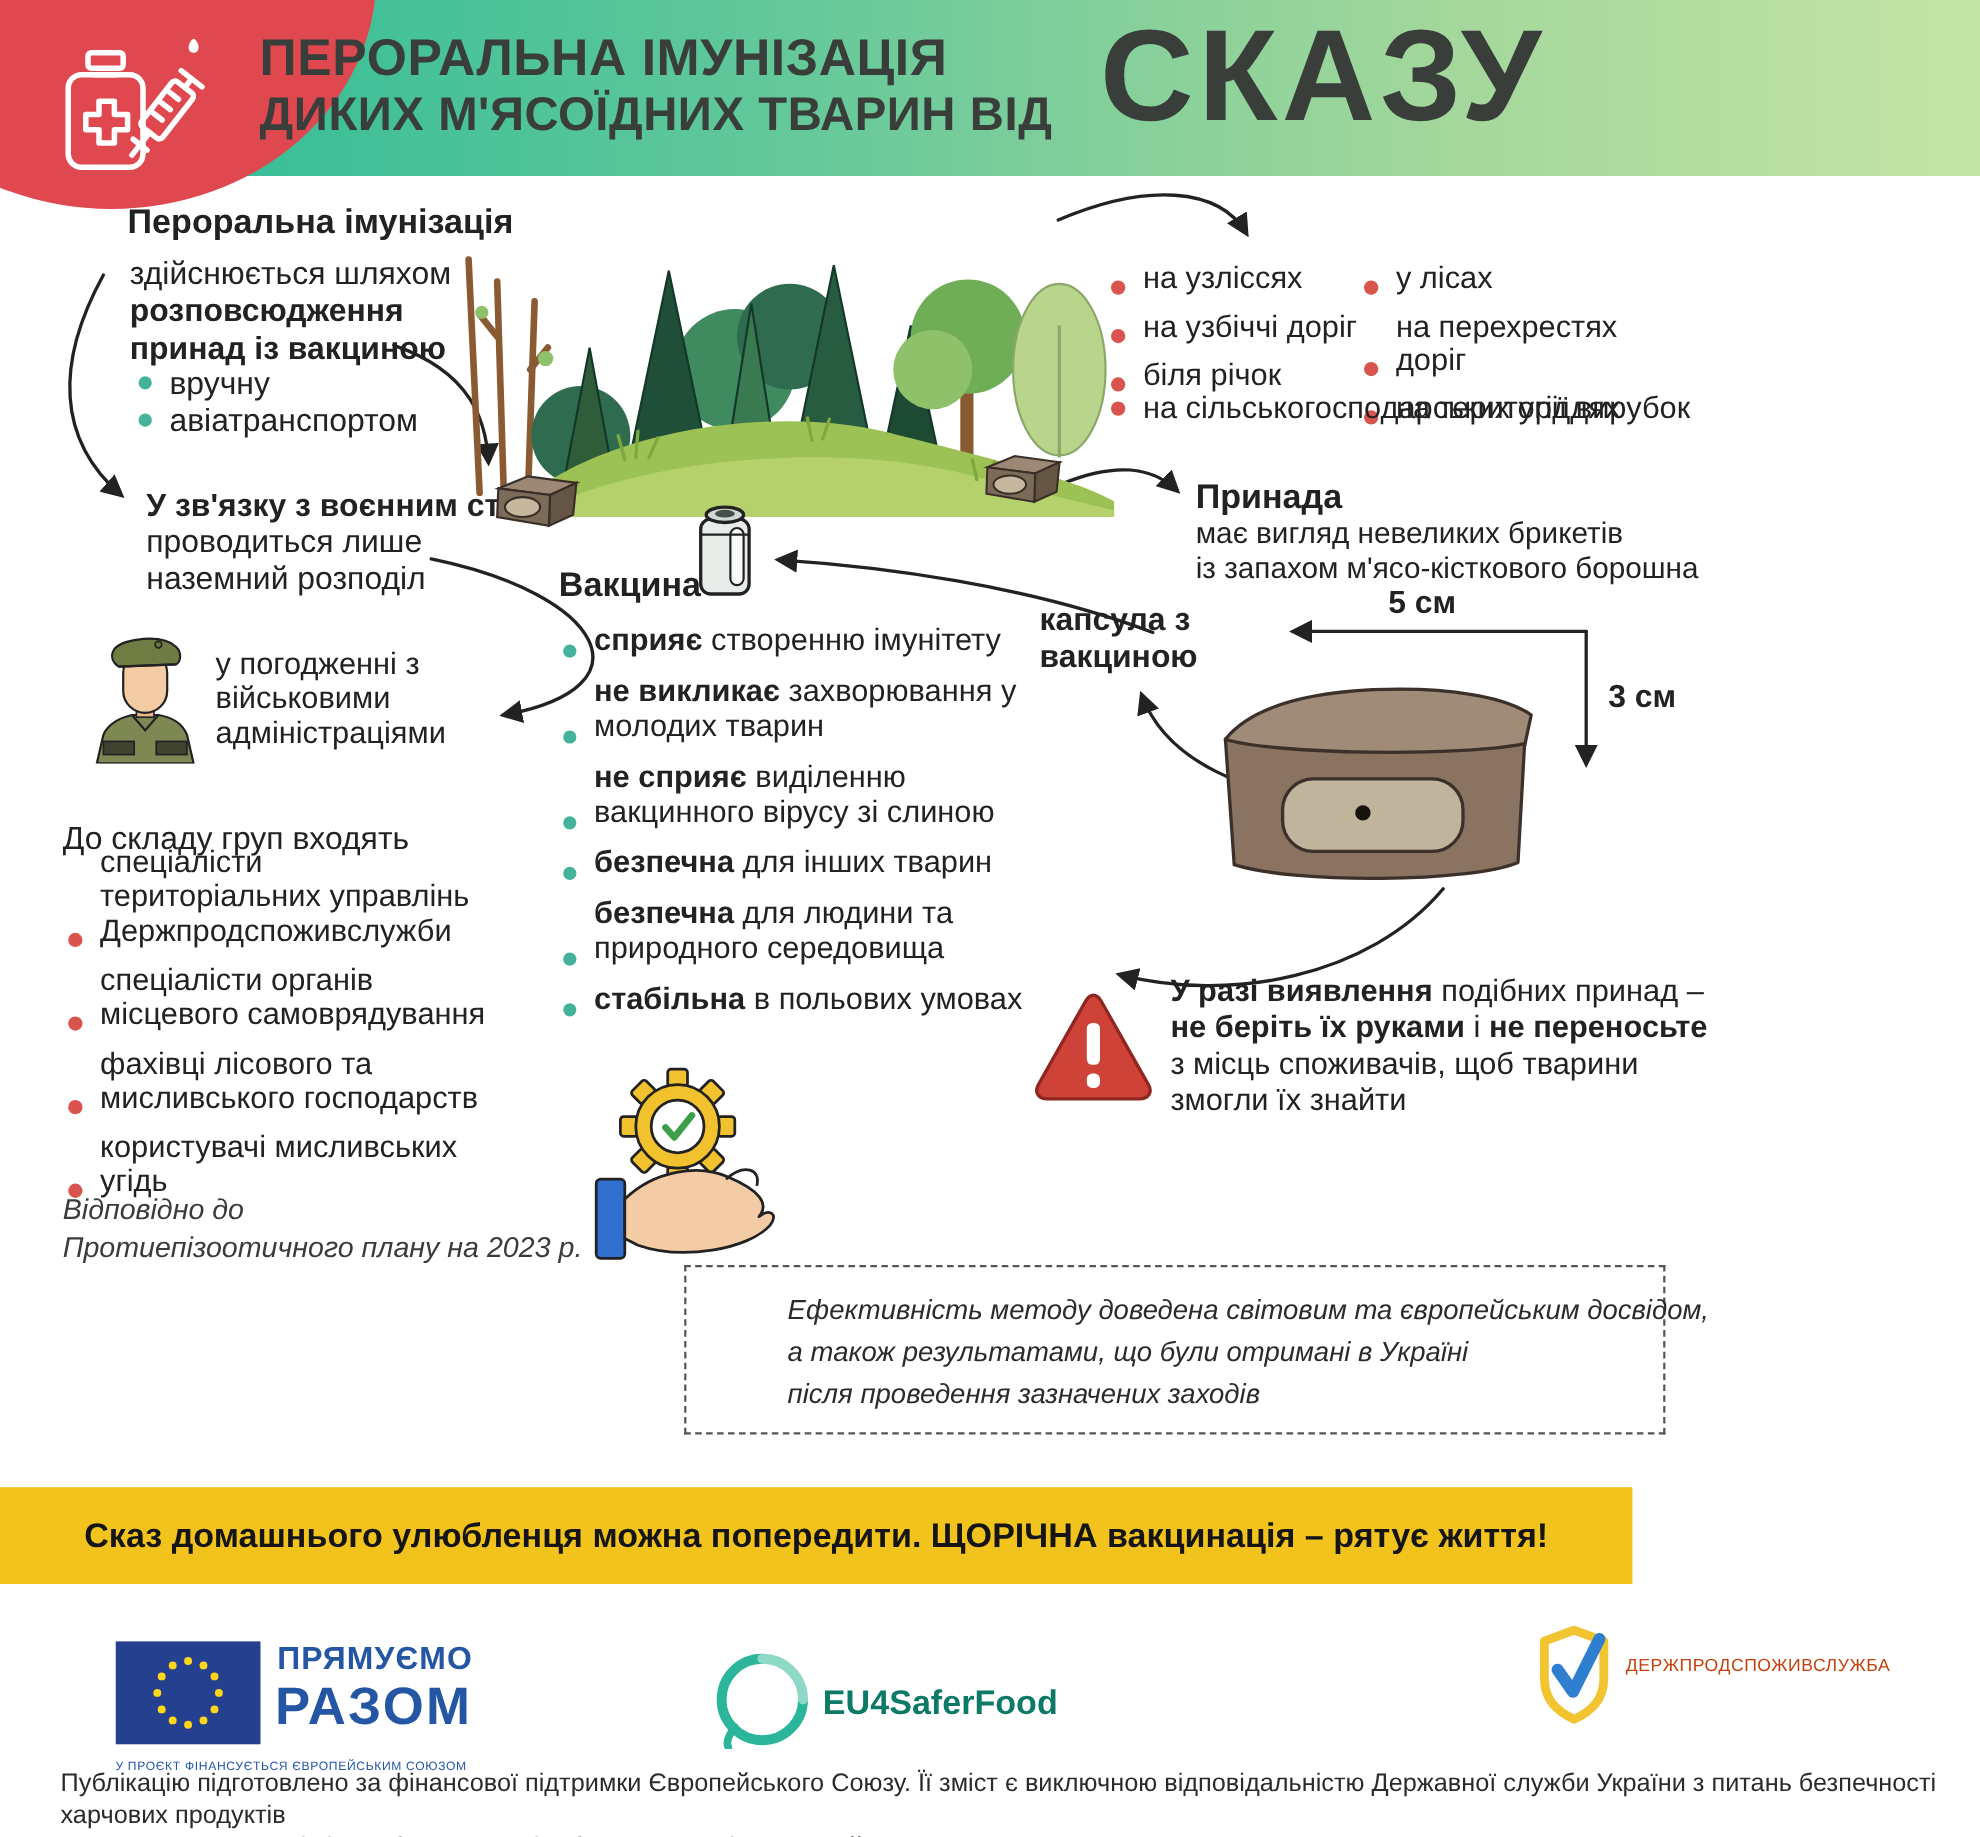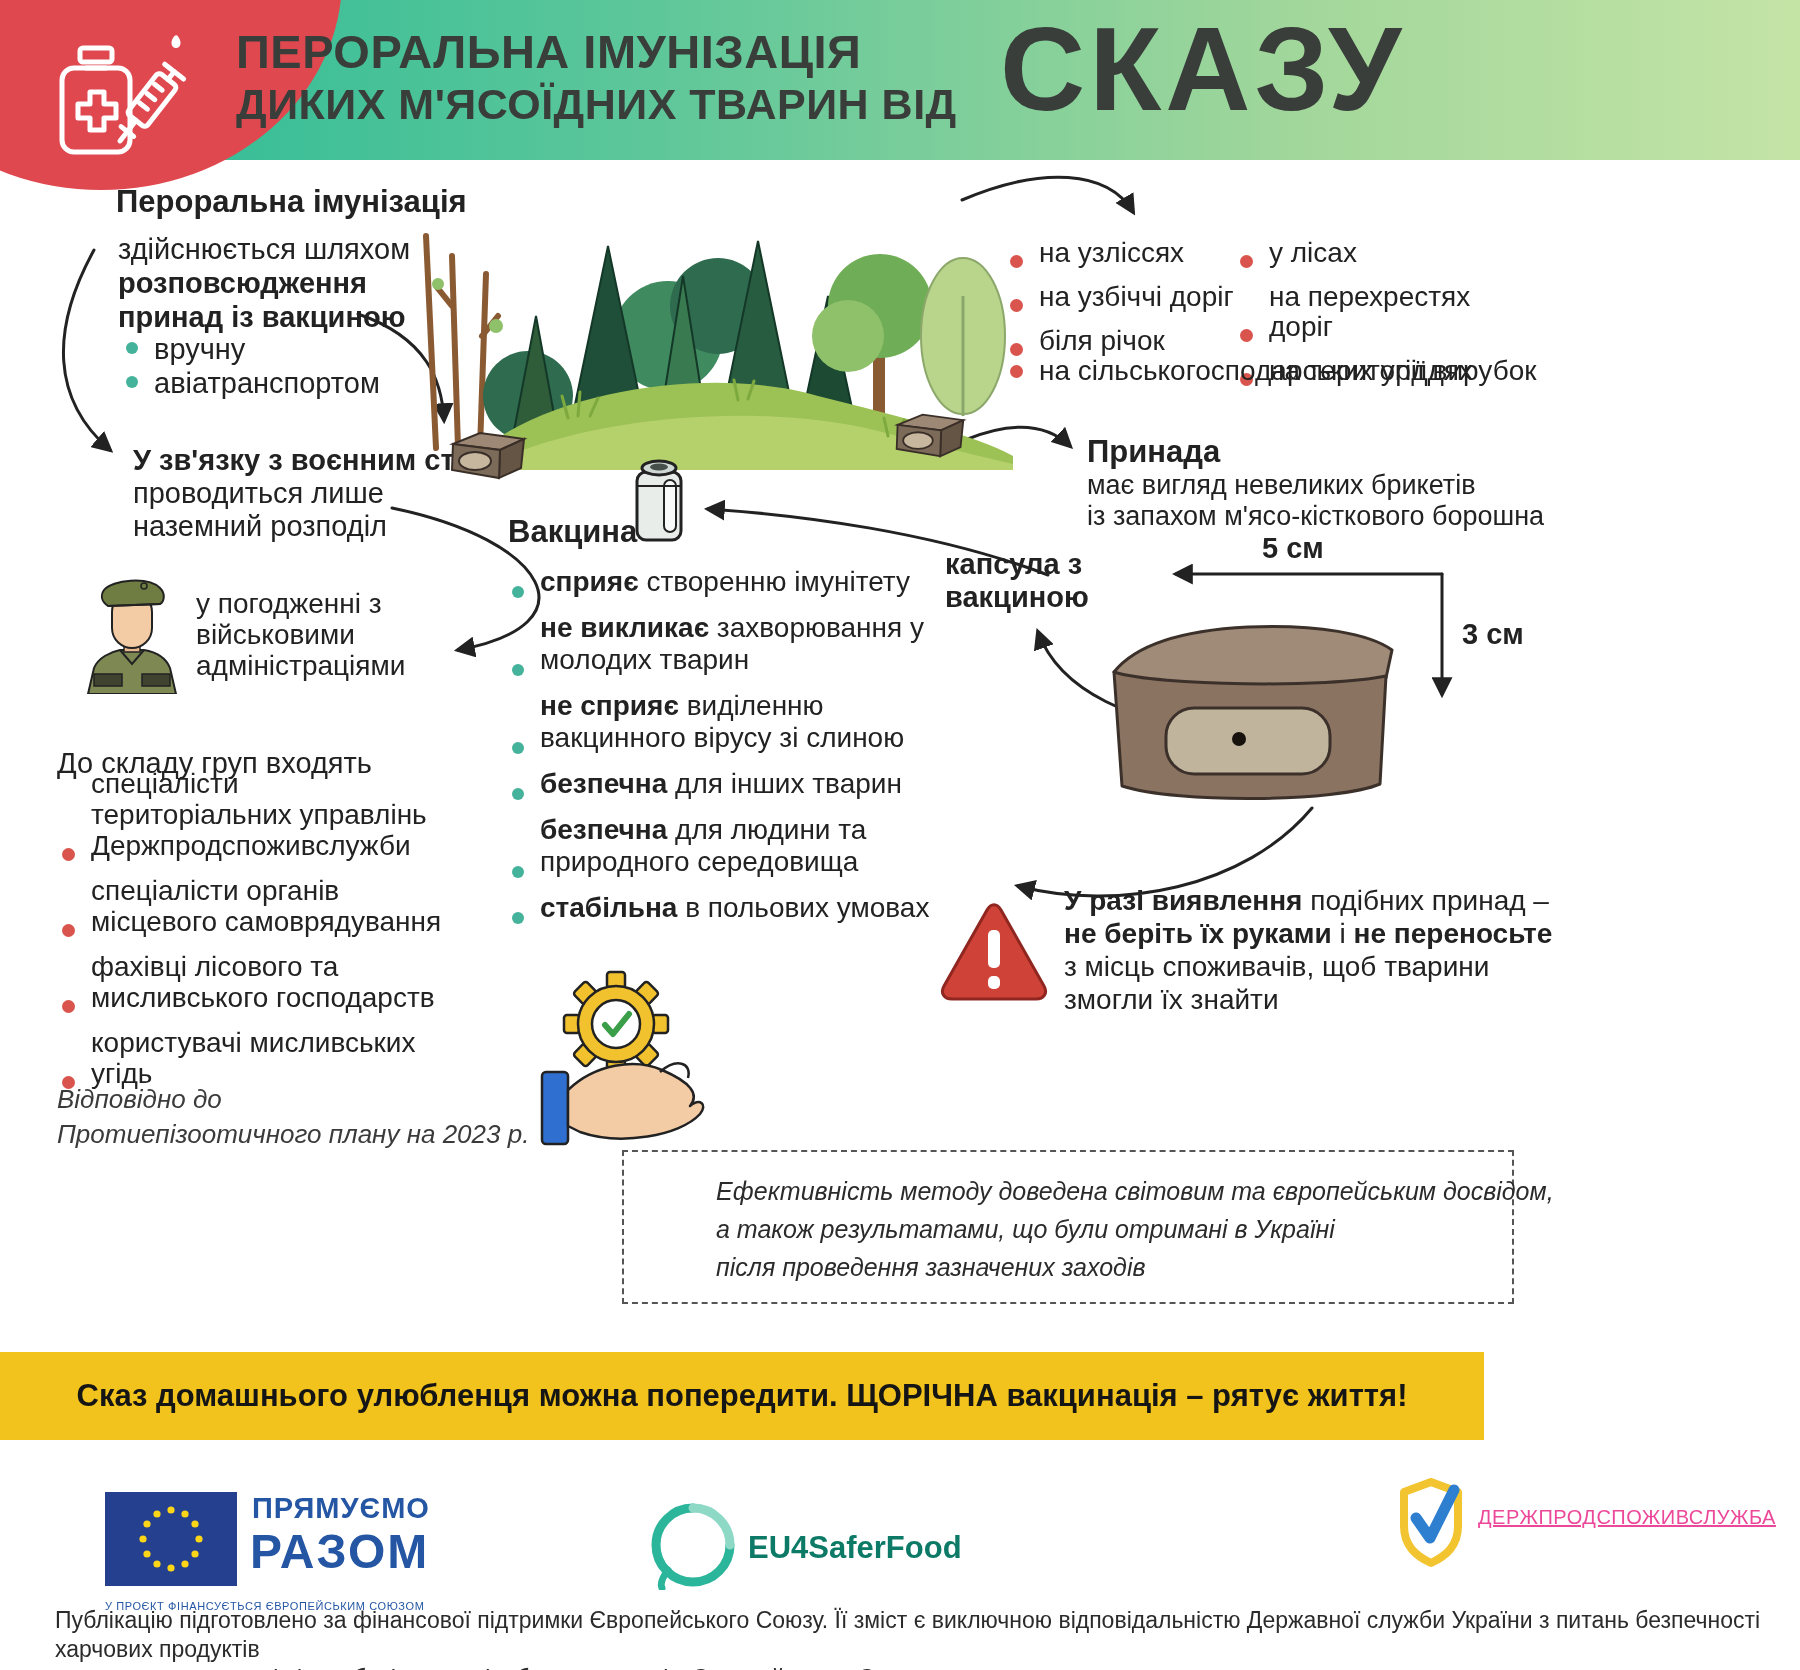--- a/index.html
+++ b/index.html
@@ -392,20 +392,20 @@
     </svg>
   </div>
   <div class="abs b" style="left:748px;top:1530px;font-size:31px;color:#0c7a66;">EU4SaferFood</div>
 
   <div class="abs" style="left:1398px;top:1476px;">
     <svg width="66" height="92" viewBox="0 0 66 92">
       <path d="M33 6 L60 16 V 50 C 60 70 48 80 33 87 C 18 80 6 70 6 50 V 16 Z" fill="#ffffff" stroke="#f2c430" stroke-width="8" stroke-linejoin="round"></path>
       <path d="M18 42 L32 62 L56 14" fill="none" stroke="#2f7fd0" stroke-width="11" stroke-linecap="round" stroke-linejoin="round"></path>
     </svg>
   </div>
-  <div class="abs" style="left:1478px;top:1506px;font-size:20px;font-weight:500;letter-spacing:0.5px;color:#ec4899;text-decoration:underline;">ДЕРЖПРОДСПОЖИВСЛУЖБА</div>
+  <div class="abs" style="left:1478px;top:1506px;font-size:16px;font-weight:500;letter-spacing:0.5px;color:#c2410c;">ДЕРЖПРОДСПОЖИВСЛУЖБА</div>
 
   <div class="abs" style="left:55px;top:1606px;width:1740px;font-size:23px;line-height:29px;color:#2b2b2b;">
     <div>Публікацію підготовлено за фінансової підтримки Європейського Союзу. Її зміст є виключною відповідальністю Державної служби України з питань безпечності харчових продуктів</div>
     <div>та захисту споживачів і не обов'язково відображає позицію Європейського Союзу</div>
   </div>
 
 </div>
 
 </body></html>

